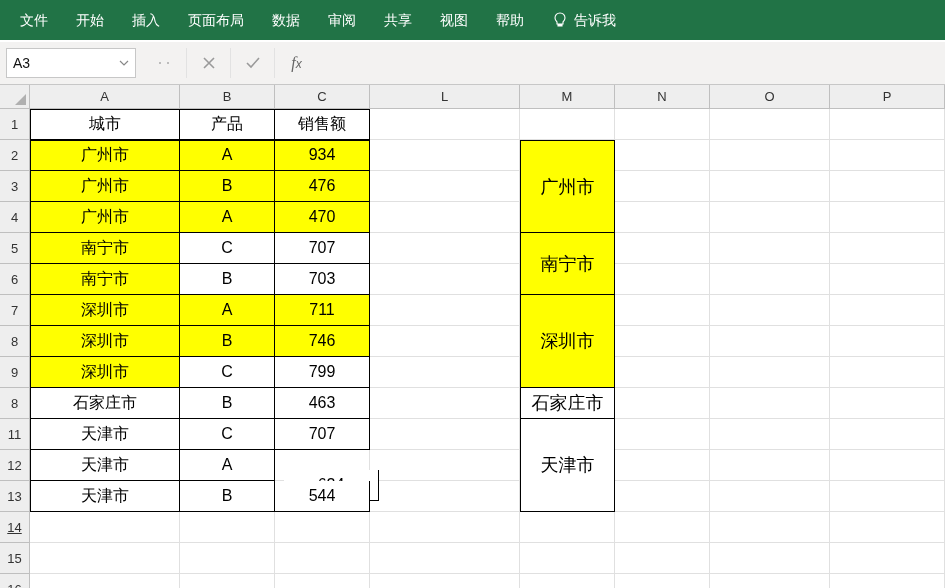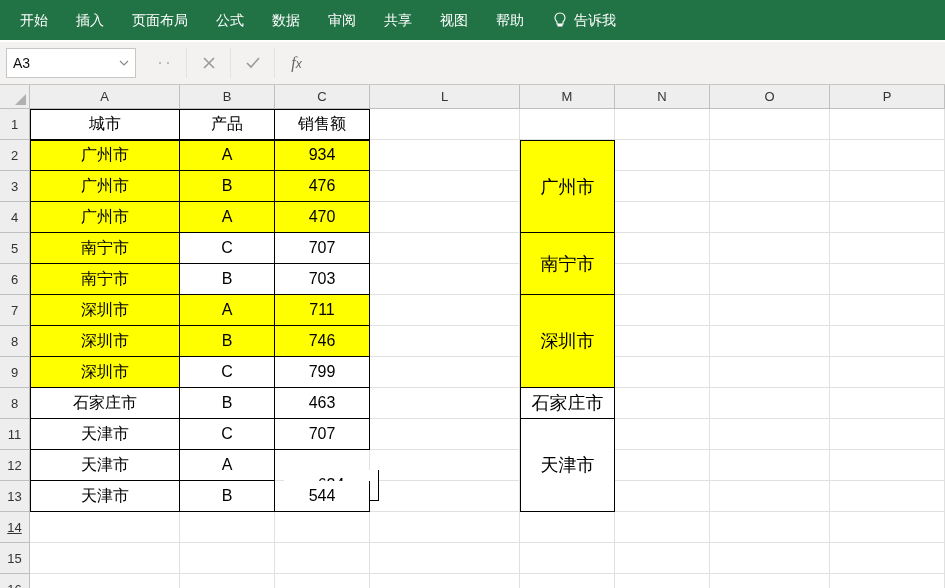--- a/index.html
+++ b/index.html
@@ -43,24 +43,24 @@
   .cell.b-t { border-top: 1px solid #000; }
   .cell.b-l { border-left: 1px solid #000; }
   .cell.b-r { border-right: 1px solid #000; }
   .cell.b-b { border-bottom: 1px solid #000; }
   .cell.big { font-size: 18px; }
 </style>
 </head>
 <body>
 
 <div class="ribbon" id="ribbon">
+    <div class="tab">文件</div>
     <div class="tab">开始</div>
     <div class="tab">插入</div>
     <div class="tab">页面布局</div>
-    <div class="tab">公式</div>
     <div class="tab">数据</div>
     <div class="tab">审阅</div>
     <div class="tab">共享</div>
     <div class="tab">视图</div>
     <div class="tab">帮助</div>
     <div class="tab bulb">
       <svg viewBox="0 0 16 16">
         <path d="M8 1 C5 1 3 3 3 6 C3 8 4 9 5 10 L5 12 L11 12 L11 10 C12 9 13 8 13 6 C13 3 11 1 8 1 Z M6 13 L10 13 L10 14 L6 14 Z" fill="none" stroke="#fff" stroke-width="1.1"></path>
       </svg>
       <span>告诉我</span>

